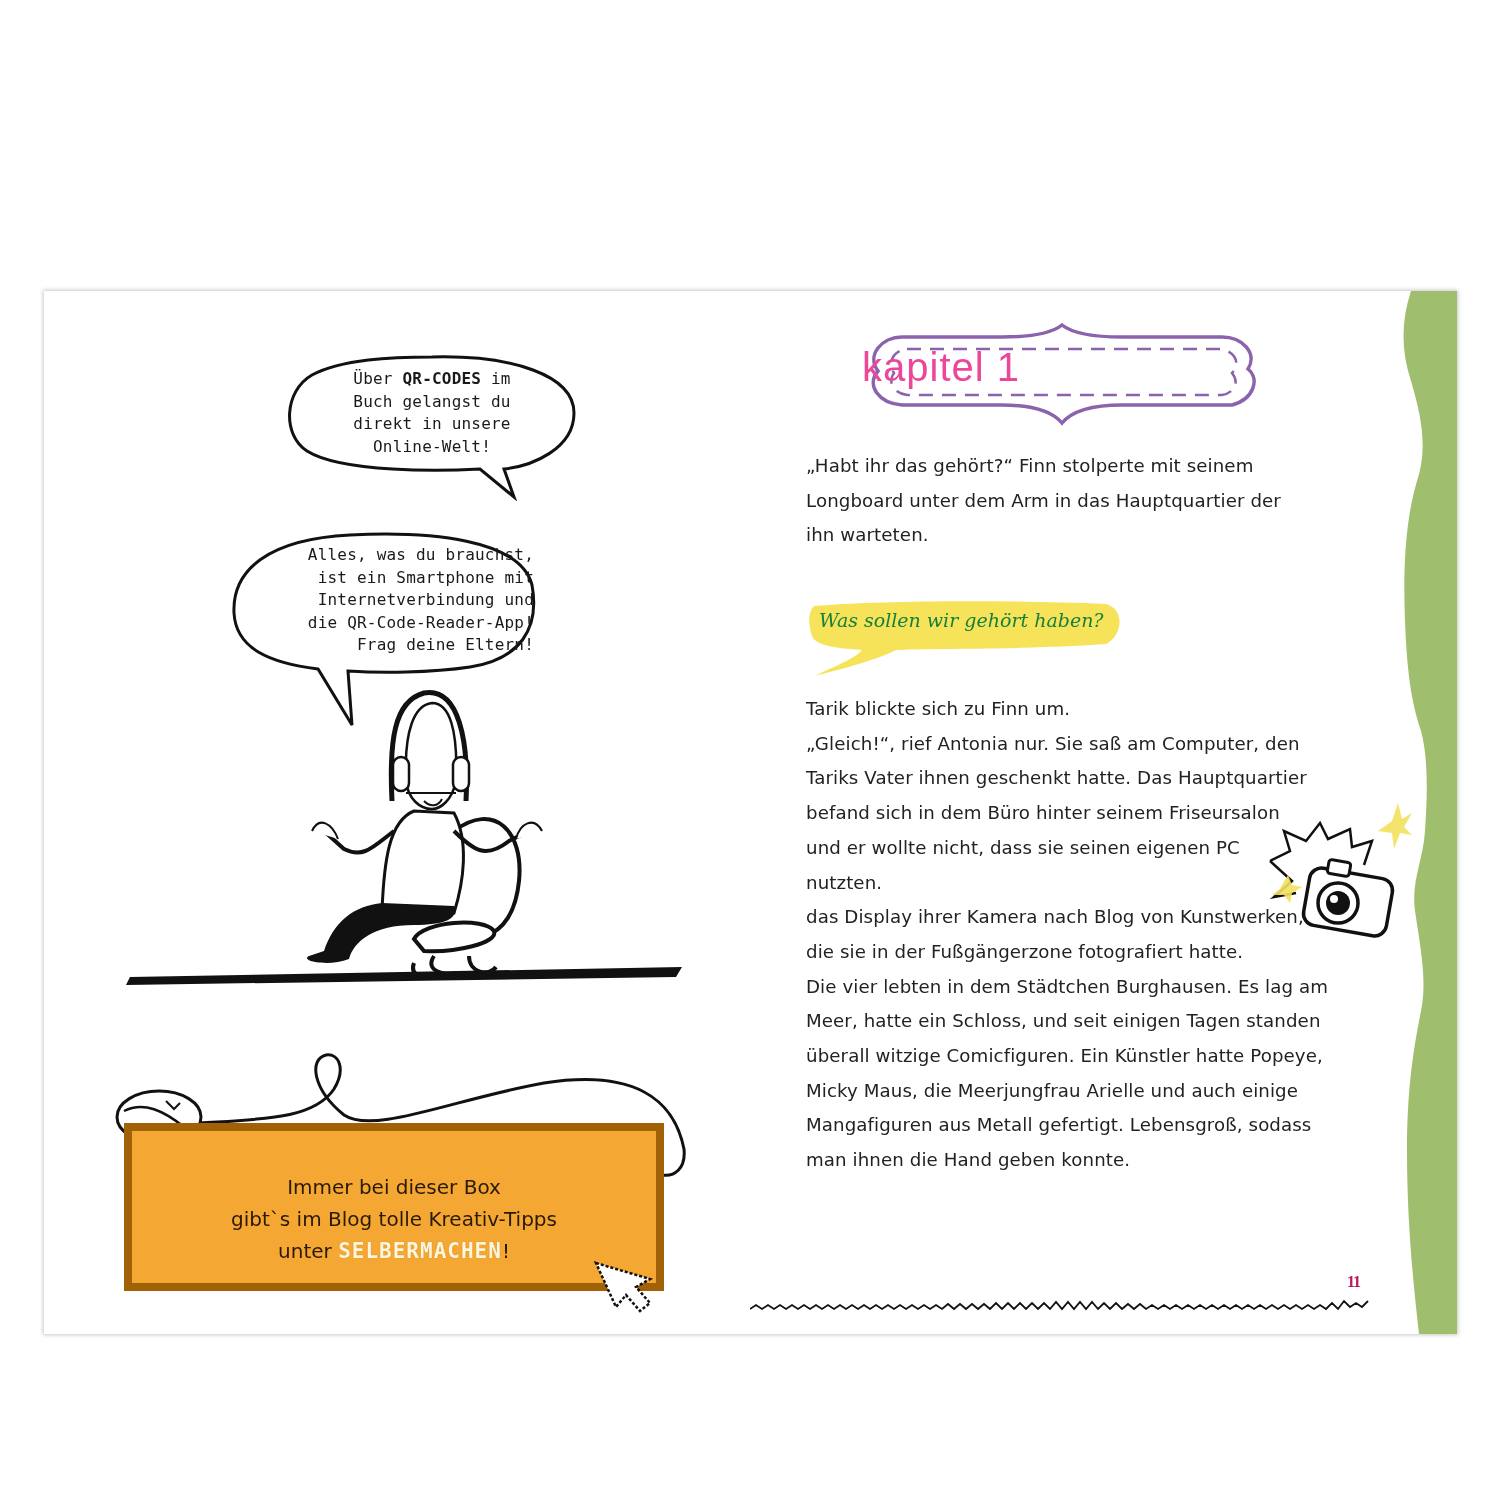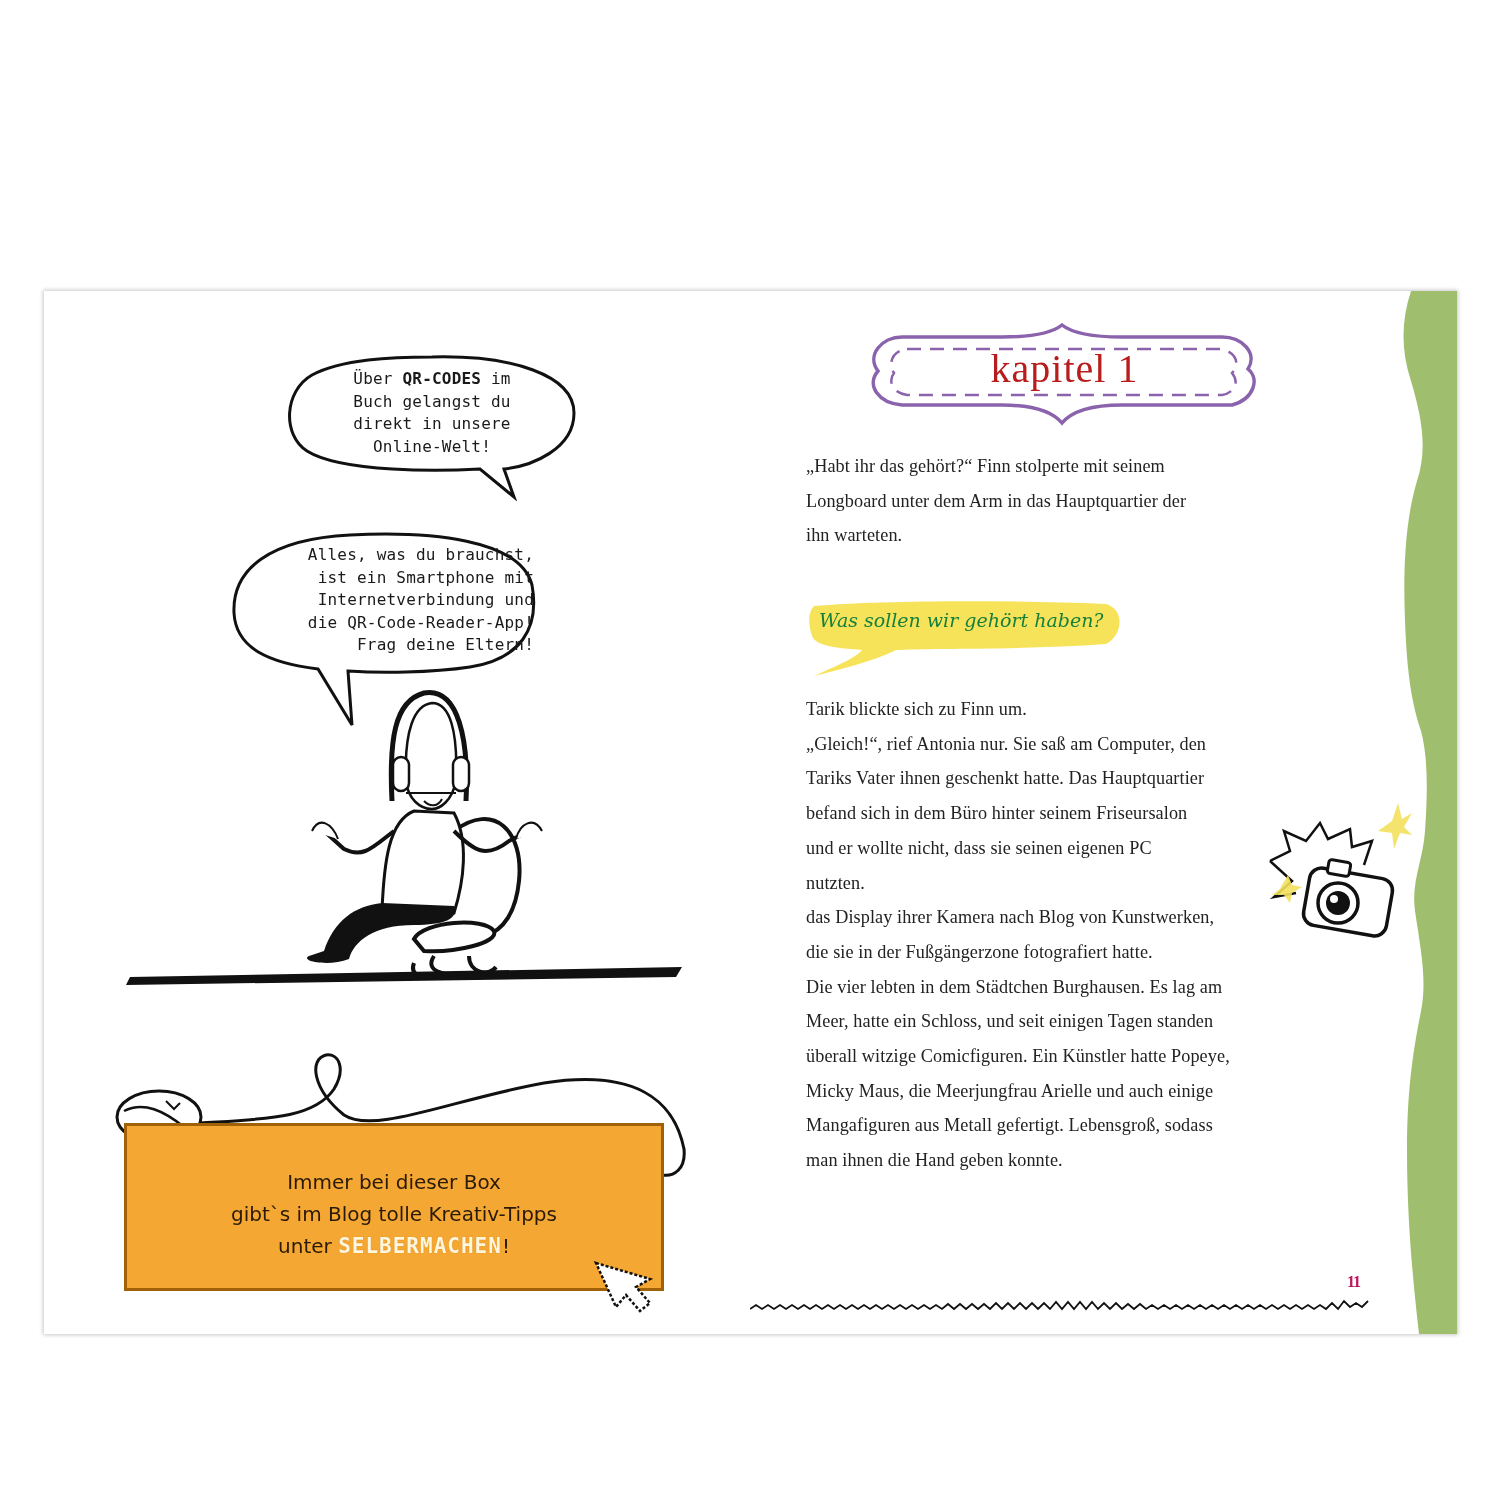--- a/index.html
+++ b/index.html
@@ -12,37 +12,37 @@
     margin-top:36px;
   }
   .green-band { position:absolute; right:0; top:0; width:60px; height:100%; }
   .bubble-text {
     position:absolute; text-align:center; color:#1a1a1a;
     font-family:"DejaVu Sans Mono", monospace; font-size:16px; line-height:22.5px;
     letter-spacing:0.2px;
   }
   .bubble-text b { font-weight:700; }
   .kapitel {
-    position:absolute; left:0; top:0; width:100%; text-align:center;
-    font-family:Liberation Serif, serif; font-size:40px; color:#b91c1c; letter-spacing:1px;
+    position:absolute; left:0; top:0; width:100%; text-align:left;
+    font-family:Liberation Sans, sans-serif; font-size:40px; color:#ec4899; letter-spacing:1px;
   }
   .body-text {
     position:absolute; left:762px; color:#222;
     font-family:"DejaVu Sans", sans-serif; font-size:18.2px; line-height:34.7px;
     font-weight:normal; letter-spacing:0.1px;
   }
-  .body-text .line { white-space:nowrap; display:block;font-family:Liberation Serif, serif; }
+  .body-text .line { white-space:nowrap; display:block; }
   .highlight-text {
     position:absolute; left:775px; top:318px;
     font-family:"DejaVu Serif", serif; font-style:italic; font-size:19px; color:#15803d;
     white-space:nowrap;
   }
   .orange-box {
     position:absolute; left:80px; top:832px; width:540px; height:168px;
-    background:#f5a733; border:3px solid #a16207; box-sizing:border-box;
+    background:#f5a733; border:8px solid #a16207; box-sizing:border-box;
   }
   .orange-text {
     position:absolute; left:0; top:40px; width:100%; text-align:center;
     font-family:"DejaVu Sans", sans-serif; font-size:20px; line-height:32px; color:#2a1a08;
   }
   .selber {
     font-family:"DejaVu Sans Mono", monospace; font-weight:700; color:#fff6de;
     letter-spacing:1px; font-size:21px;
     text-shadow: 0 0 1px #c77f12;
   }

